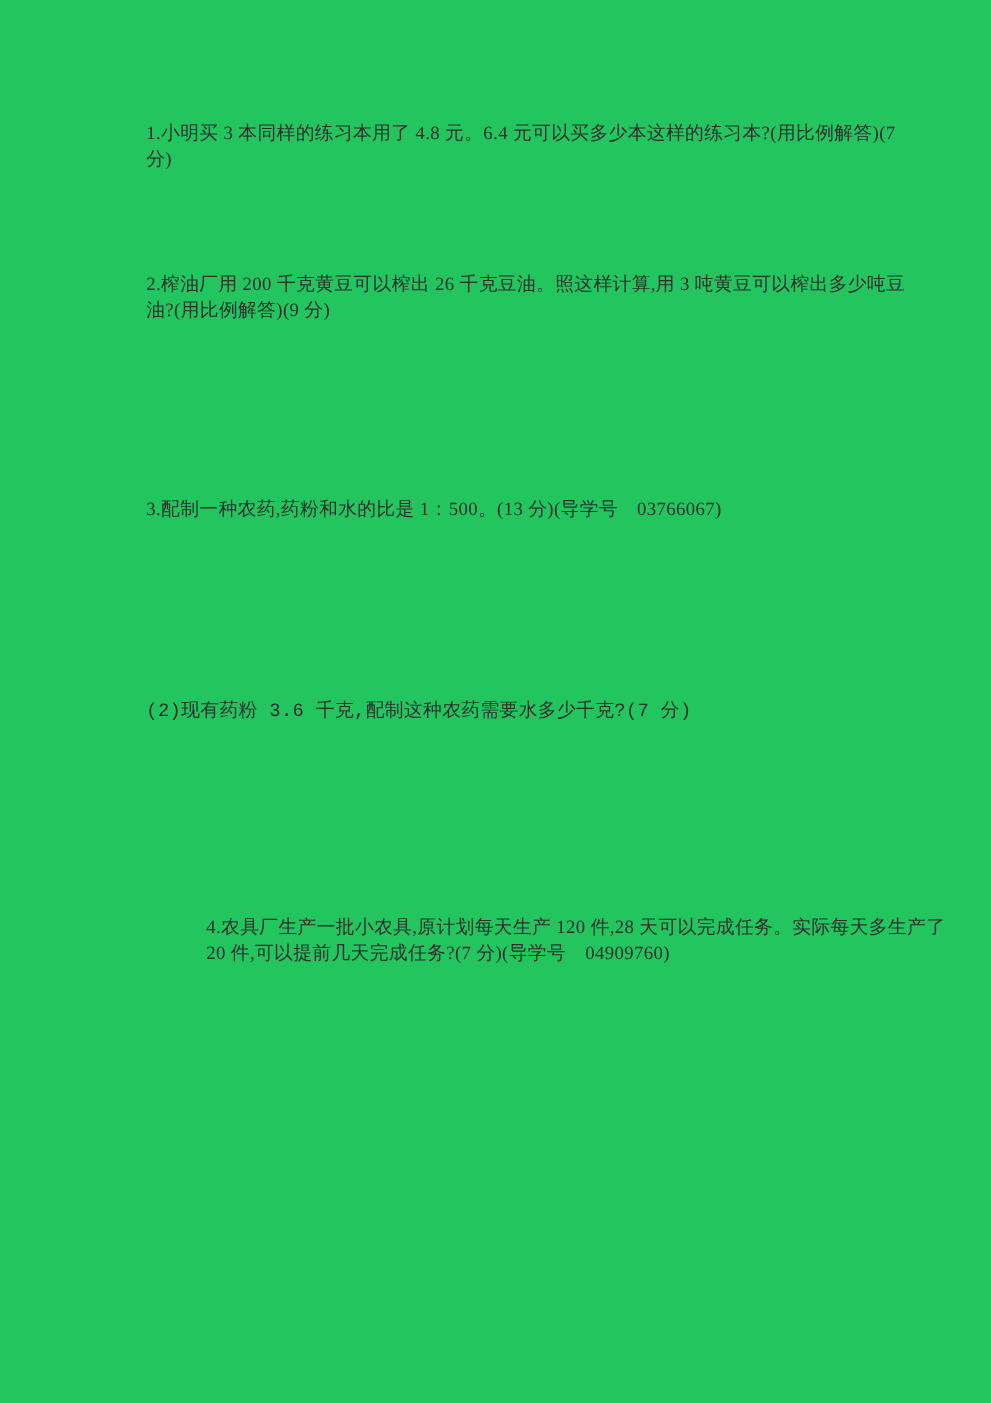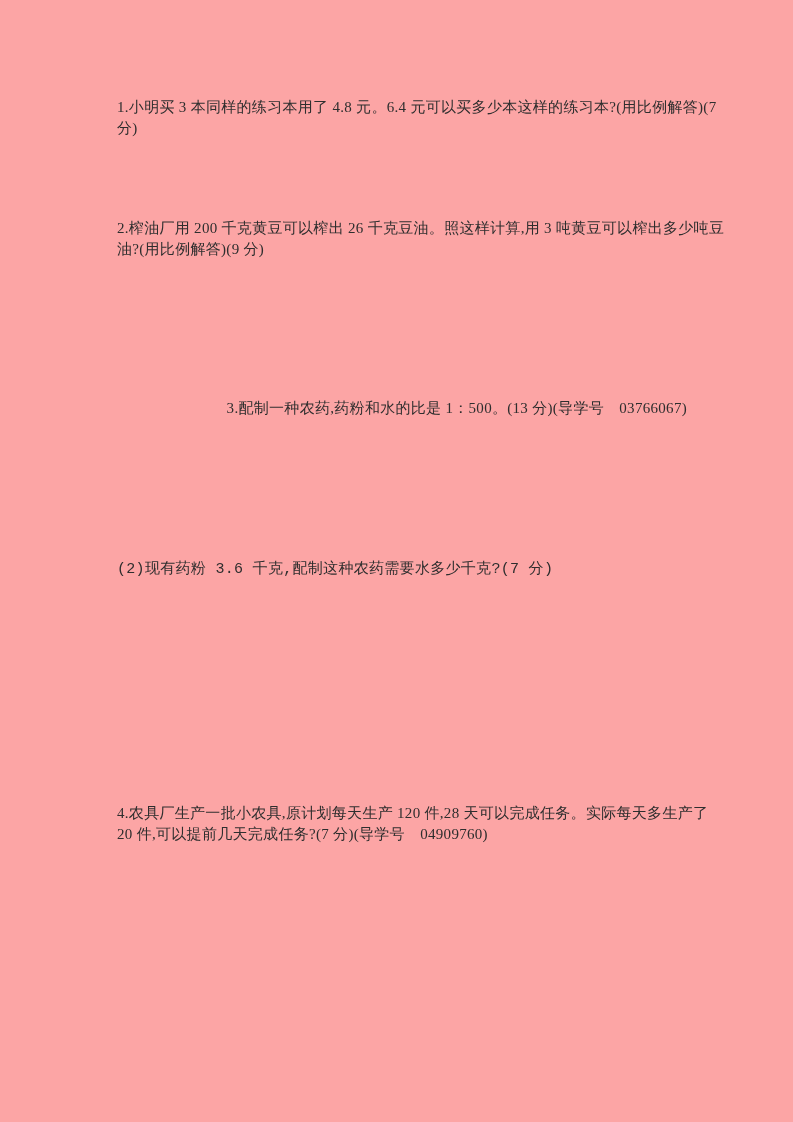--- a/index.html
+++ b/index.html
@@ -13,39 +13,39 @@
     position: relative;
     overflow: hidden;
     font-family: "Liberation Serif", "DejaVu Serif", serif;
   }
   .page {
     position: absolute;
     left: 0;
     top: 0;
     width: 793px;
     height: 1122px;
-    background: #fca5a5;
+    background: #22c55e;
   }
   .question {
     position: absolute;
     left: 117px;
     width: 570px;
     color: #2e2e2e;
     font-size: 15px;
     line-height: 21px;
     letter-spacing: 0.3px;
   }
   .question .line {
     white-space: nowrap;
   }
   #q1 { top: 97px; }
   #q2 { top: 218px; }
-  #q3 { top: 398px; text-align: right; }
+  #q3 { top: 398px; }
   #q3p2 { top: 559px; font-family: Liberation Mono, monospace; }
-  #q4 { top: 803px; }
+  #q4 { top: 732px; margin-left: 48px; }
 </style>
 </head>
 <body>
 
 <div class="page">
 
   <div class="question" id="q1">
     <div class="line">1.小明买 3 本同样的练习本用了 4.8 元。6.4 元可以买多少本这样的练习本?(用比例解答)(7</div>
     <div class="line">分)</div>
   </div>

